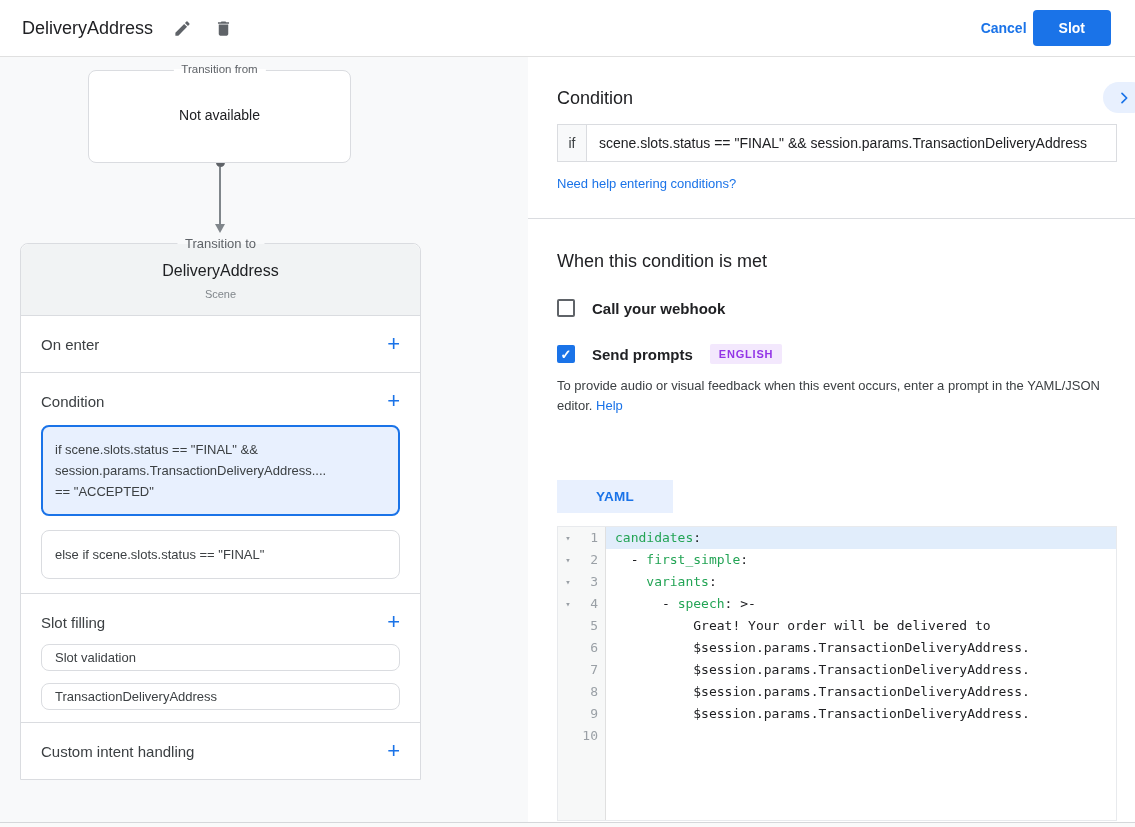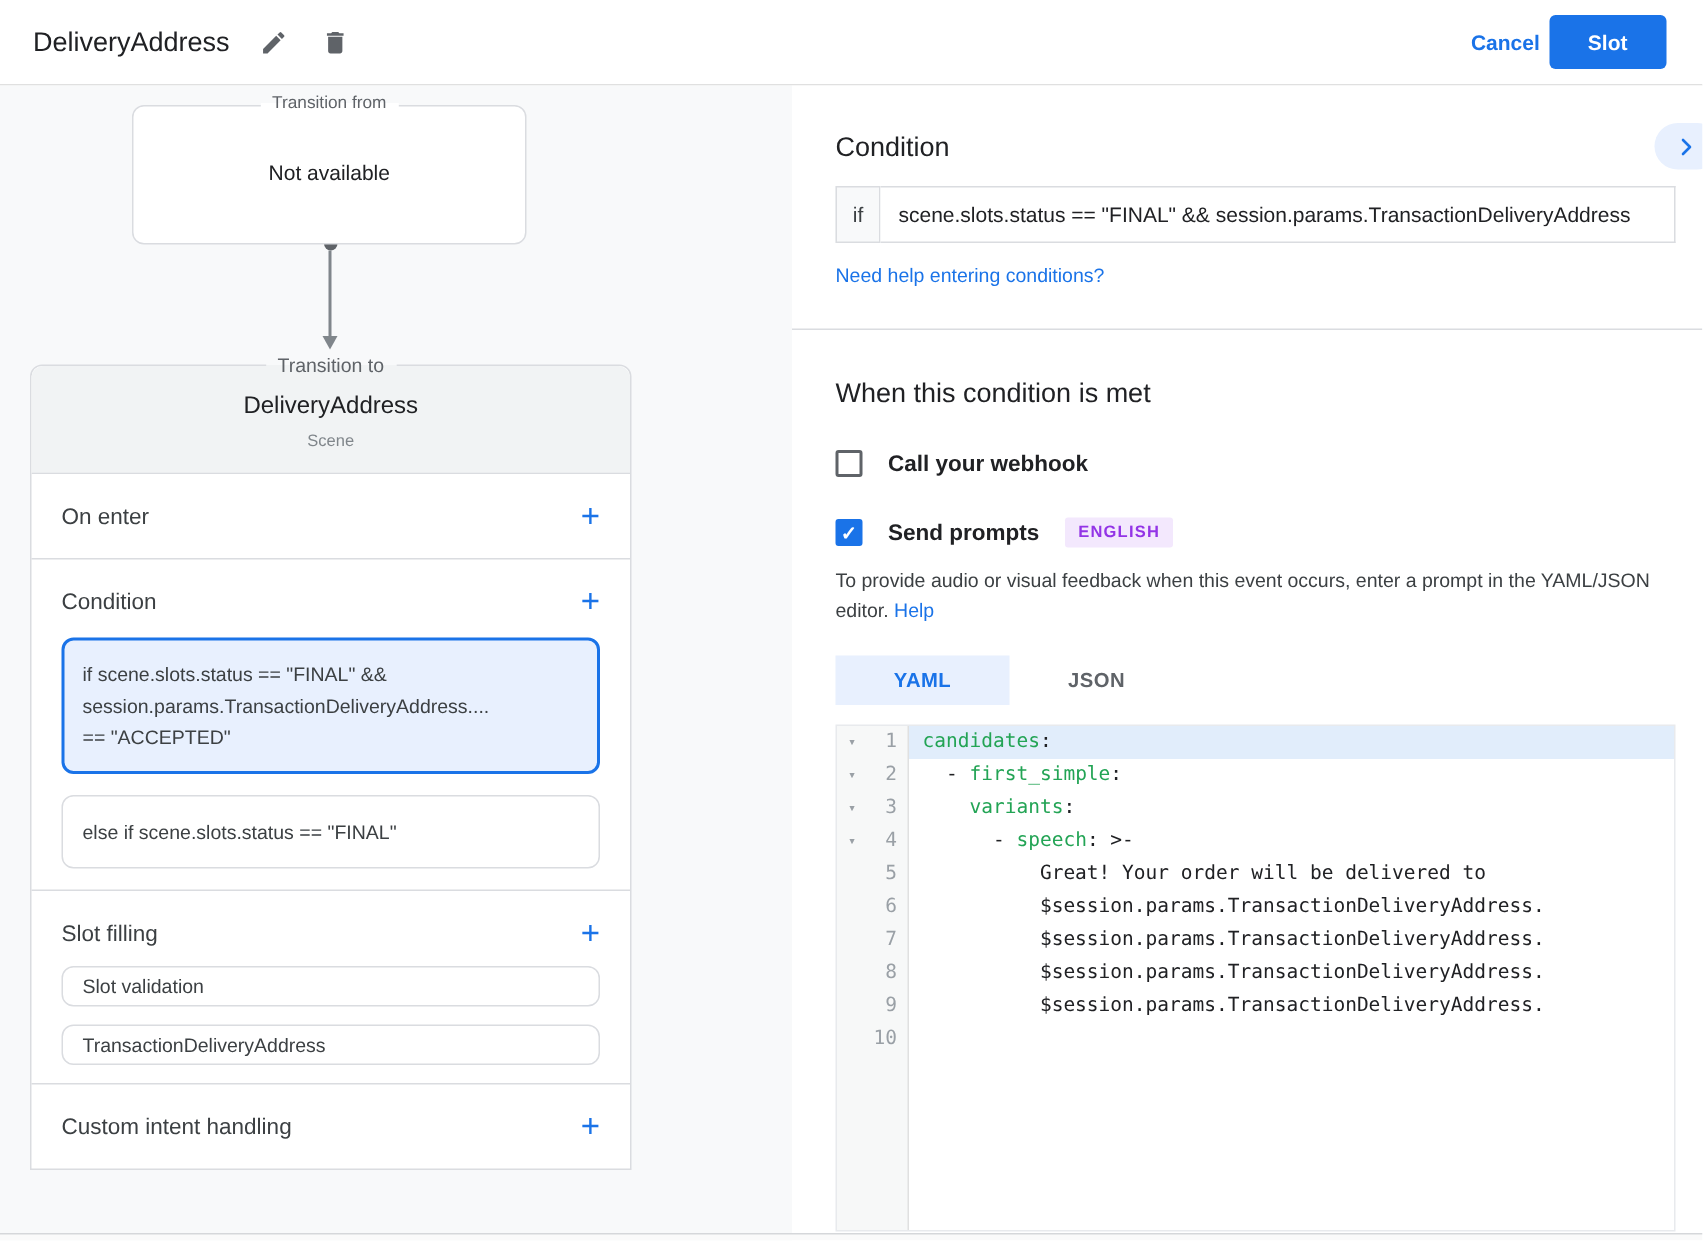--- a/index.html
+++ b/index.html
@@ -93,21 +93,21 @@
                       display:flex; align-items:center; justify-content:center;
                       font-size:13px; font-weight:bold; }
   .check-label { margin-left:17px; font-size:15px; font-weight:bold; color:#202124; }
   .lang-badge { margin-left:17px; background:#f3e8fd; color:#9334e6; font-size:11px;
                 font-weight:bold; letter-spacing:0.8px; padding:4px 9px; border-radius:2px; }
   .rp-desc { margin-top:12px; font-size:13px; color:#3c4043; line-height:20px; max-width:575px; }
   .desc-help { color:#1a73e8; text-decoration:none; cursor:pointer; }
 
   .tabs { margin-top:20px; display:flex; }
   .tab { width:116px; height:33px; display:flex; align-items:center; justify-content:center;
-         font-size:13.5px; font-weight:bold; letter-spacing:0.3px; color:#5f6368; cursor:pointer; }
+         font-size:13.5px; font-weight:bold; letter-spacing:0.3px; color:#5f6368; cursor:pointer;margin-top:44px; }
   .tab.active { color:#1a73e8; background:#e8f0fe; }
 
   
   .editor { margin-top:13px; margin-bottom:6px; flex:1; min-height:0; border:1px solid #e8eaed;
             display:flex; flex-direction:column; overflow:hidden;
             font-family:"DejaVu Sans Mono", monospace; font-size:13px; }
   .code-row { display:flex; min-height:22px; line-height:22px; }
   .code-row.fill { flex:1; }
   .gutter { flex:0 0 48px; display:flex; align-items:center; background:#f7f8f8;
             border-right:1px solid #e0e0e0; }
@@ -252,21 +252,20 @@
         <span class="lang-badge">ENGLISH</span>
       </div>
 
       <div class="rp rp-desc">
         <span>To provide audio or visual feedback when this event occurs, enter a prompt in the YAML/JSON editor.</span>
         <a class="desc-help">Help</a>
       </div>
 
       <div class="rp tabs">
           <div class="tab active">YAML</div>
-          <div class="tab">JSON</div>
         </div>
 
       <div class="rp editor">
           <div class="code-row highlight">
             <div class="gutter">
               <span class="fold">▾</span>
               <span class="lineno">1</span>
             </div>
             <div class="code-cell"><span></span><span style="color: rgb(35, 164, 85);">candidates</span><span>:</span></div>
           </div>

